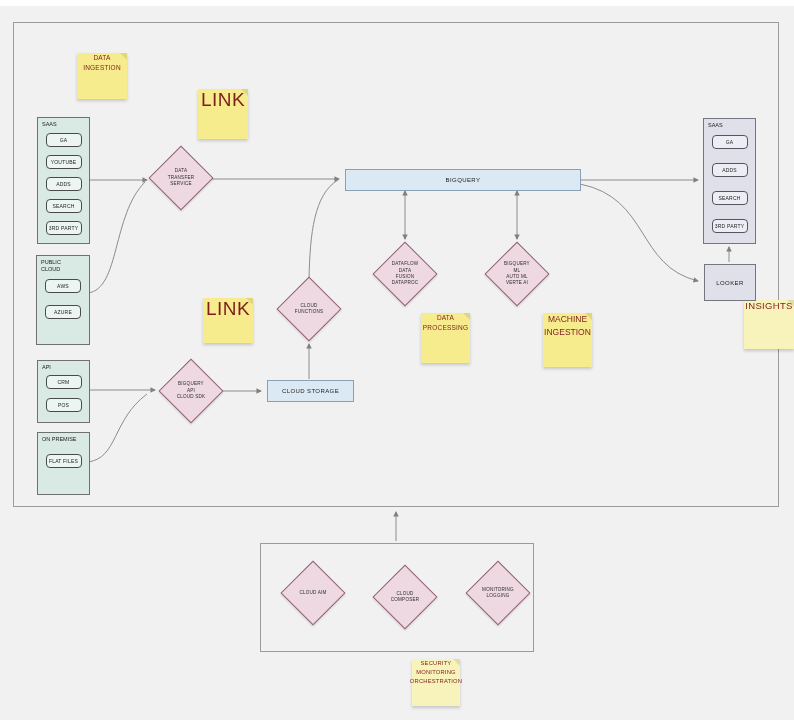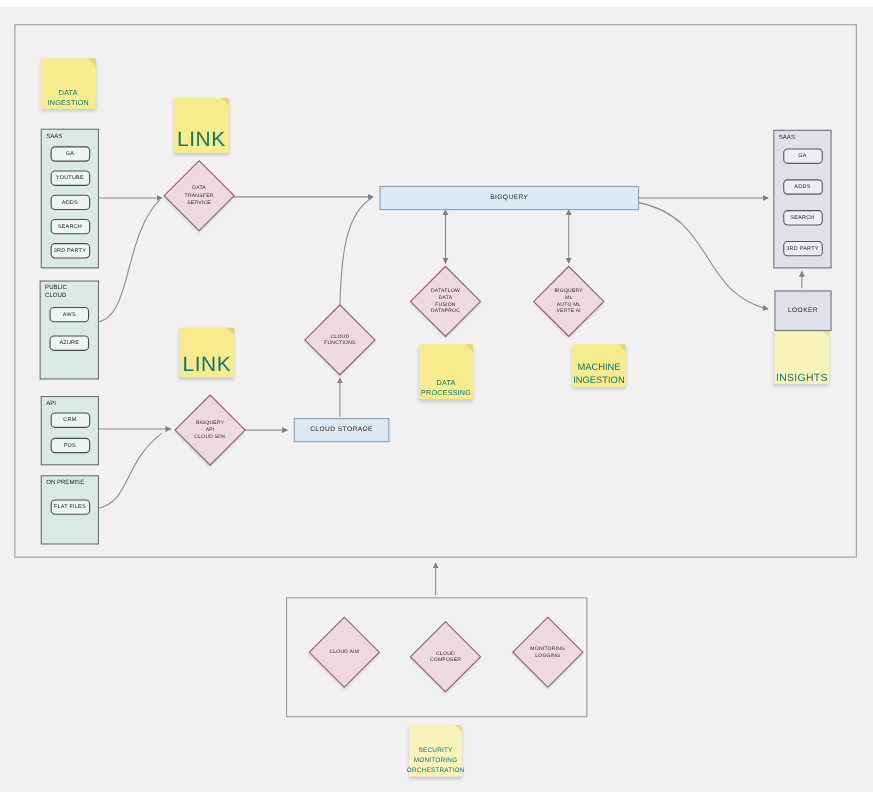--- a/index.html
+++ b/index.html
@@ -10,22 +10,22 @@
     color:var(--text,#333);
   }
   .top-strip{position:absolute;left:0;top:0;width:794px;height:6px;background:#fff;}
 
   .frame{position:absolute;border:1px solid var(--frame-border,#9c9c9c);background:transparent;}
 
   
   .sticky{
     position:absolute;background:var(--sticky-yellow,#f6ec8d);
     box-shadow:0 2px 3px rgba(0,0,0,.18);
-    display:flex;flex-direction:column;align-items:center;justify-content:flex-end;
-    text-align:center;color:#0f766e;
+    display:flex;flex-direction:column;align-items:center;justify-content:flex-start;
+    text-align:center;color:#7f1d1d;margin-left:40px;
   }
   .sticky::after{
     content:"";position:absolute;top:0;right:0;width:0;height:0;
     border-top:7px solid rgba(0,0,0,.09);border-left:7px solid transparent;
   }
   .sticky.pale{background:var(--sticky-pale,#f8f3ba);}
   .s-line{font-size:6.5px;line-height:1.5;letter-spacing:.2px;}
   .s-line-sm{font-size:5.8px;line-height:1.55;letter-spacing:.2px;}
   .s-big-line{font-size:8.5px;line-height:1.5;font-weight:500;}
   .s-link{font-size:19px;letter-spacing:.5px;font-weight:500;}
@@ -119,21 +119,21 @@
 
   <div class="sticky node" style="left:163px;top:298px;width:50px;height:45px;">
     <div class="s-link">LINK</div>
   </div>
 
   <div class="sticky node" style="left:381px;top:313px;width:49px;height:50px;">
     <div class="s-line">DATA</div>
     <div class="s-line">PROCESSING</div>
   </div>
 
-  <div class="sticky node" style="left:520px;top:313px;width:49px;height:39px;">
+  <div class="sticky node" style="left:503px;top:313px;width:49px;height:54px;">
     <div class="s-big-line">MACHINE</div>
     <div class="s-big-line">INGESTION</div>
   </div>
 
   <div class="sticky pale node" style="left:704px;top:300px;width:50px;height:49px;">
     <div class="s-insights">INSIGHTS</div>
   </div>
 
   <div class="sticky pale node" style="left:372px;top:659px;width:48px;height:47px;">
     <div class="s-line-sm">SECURITY</div>

